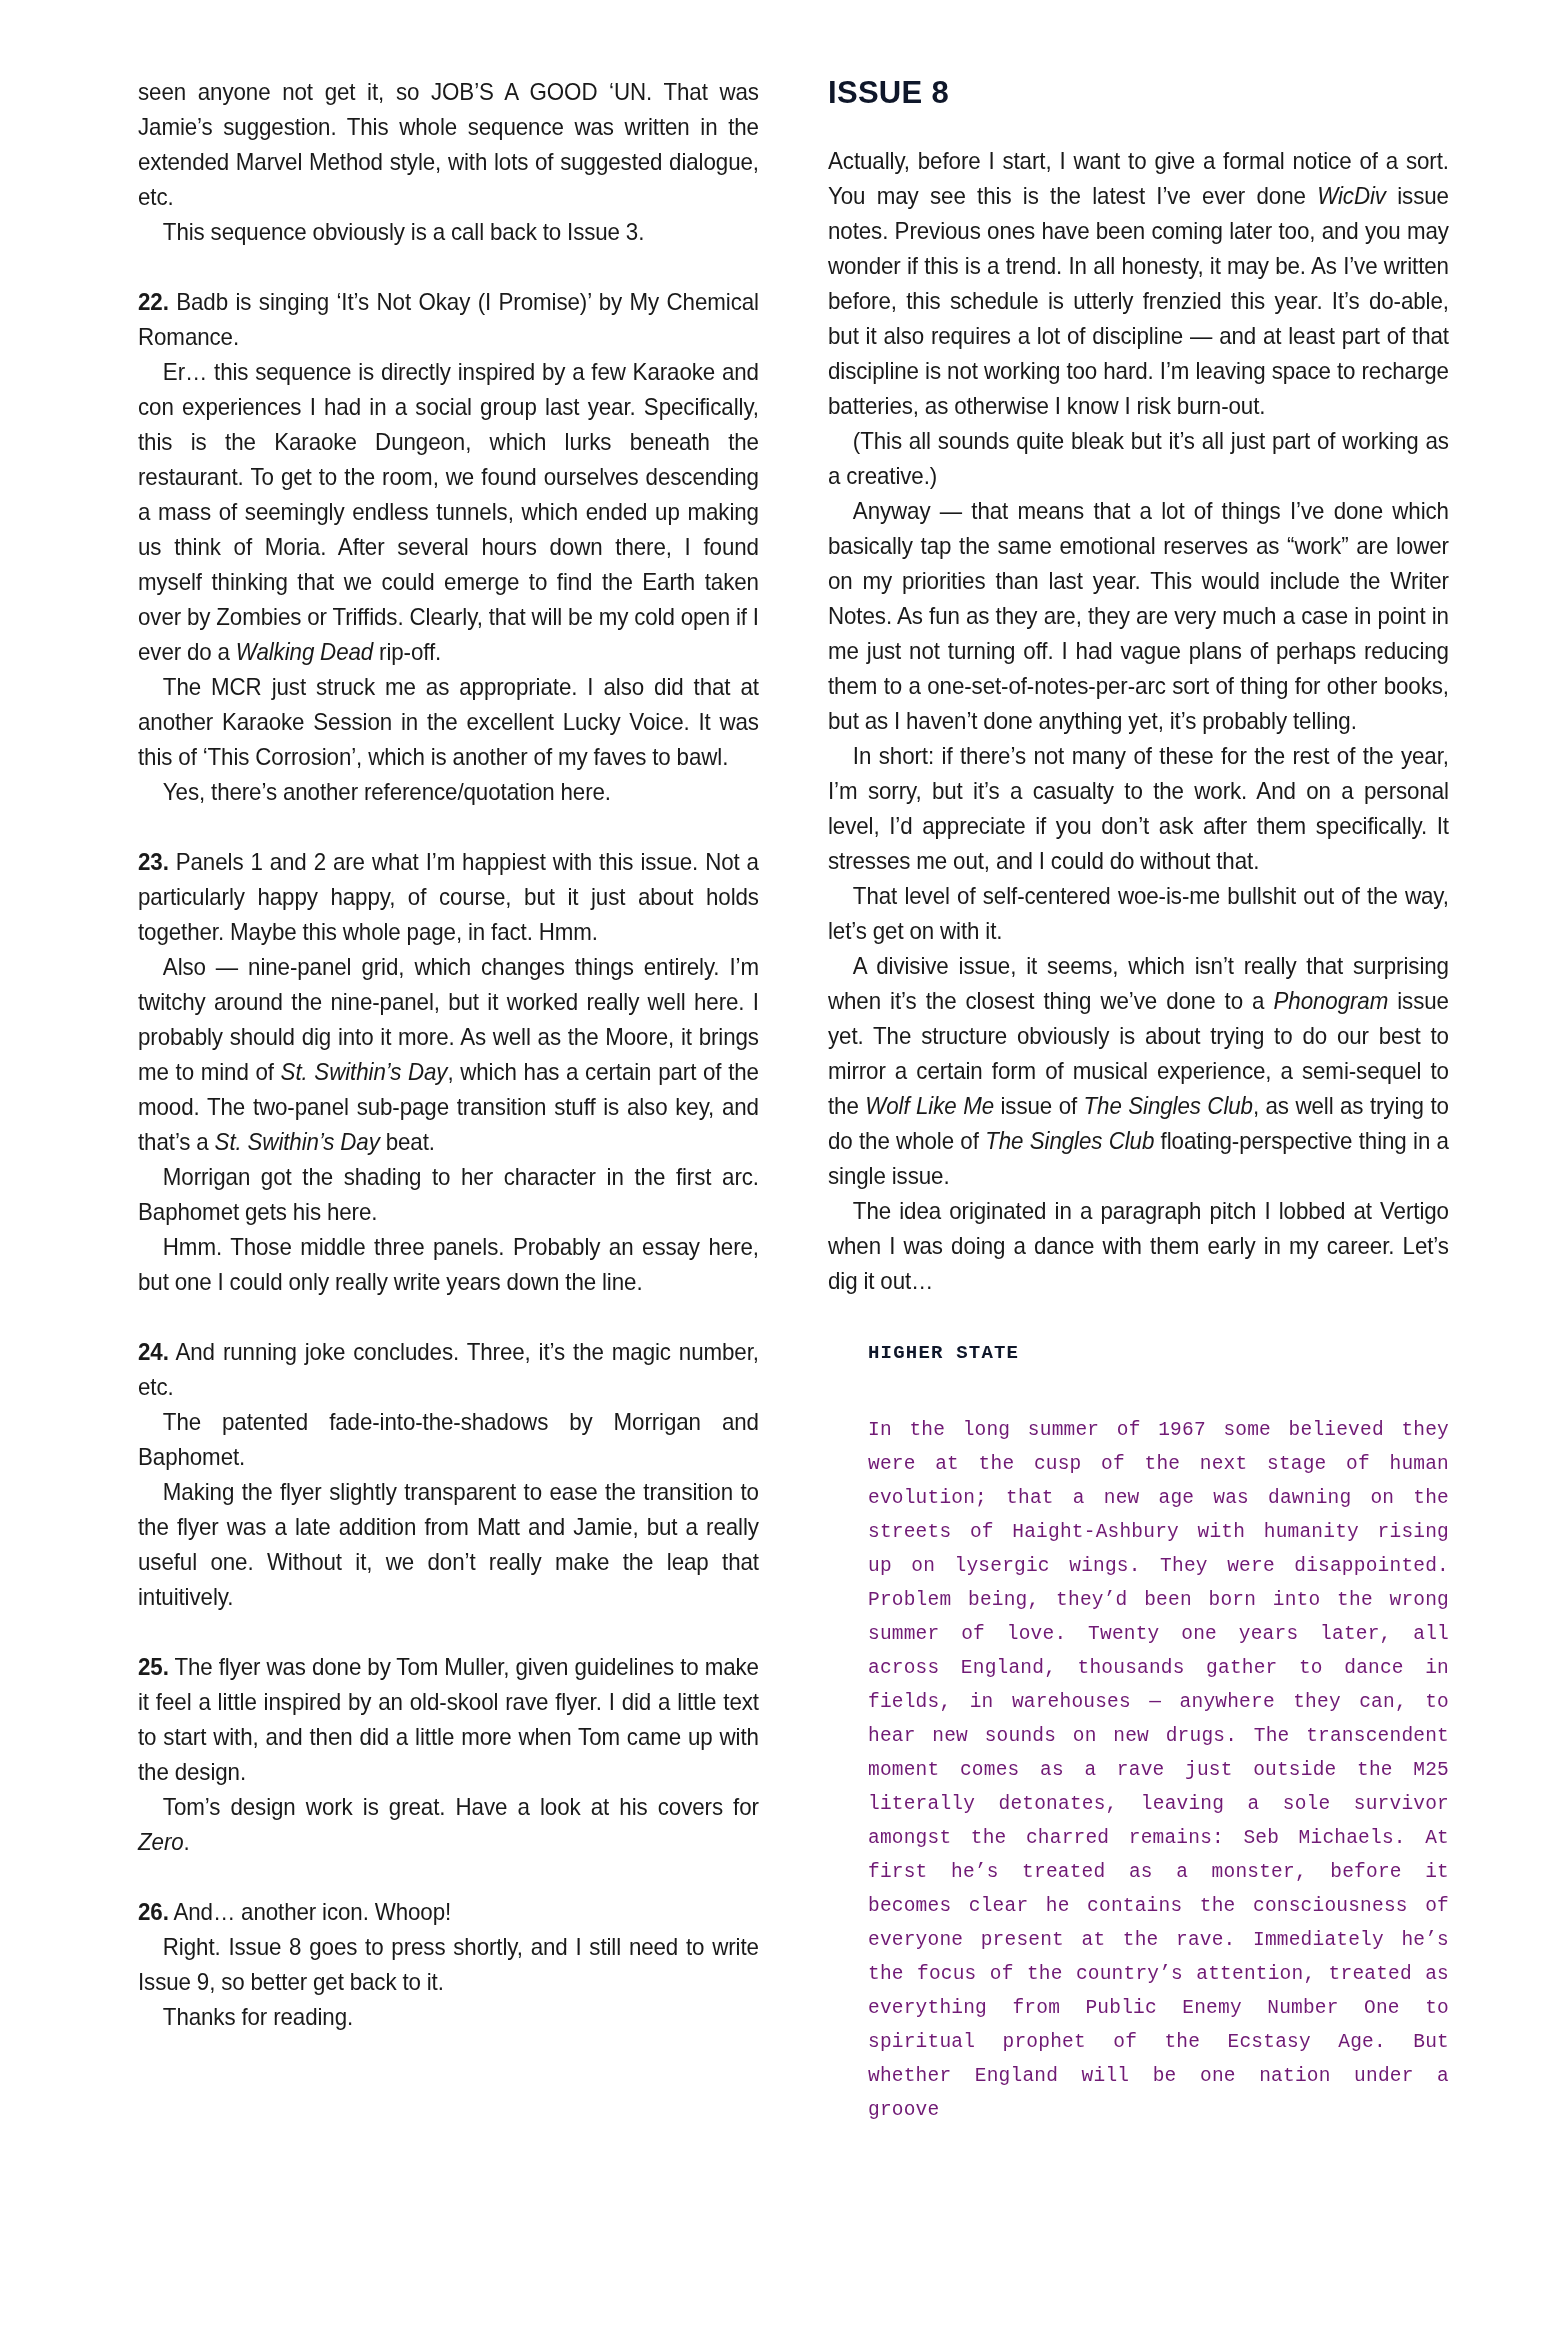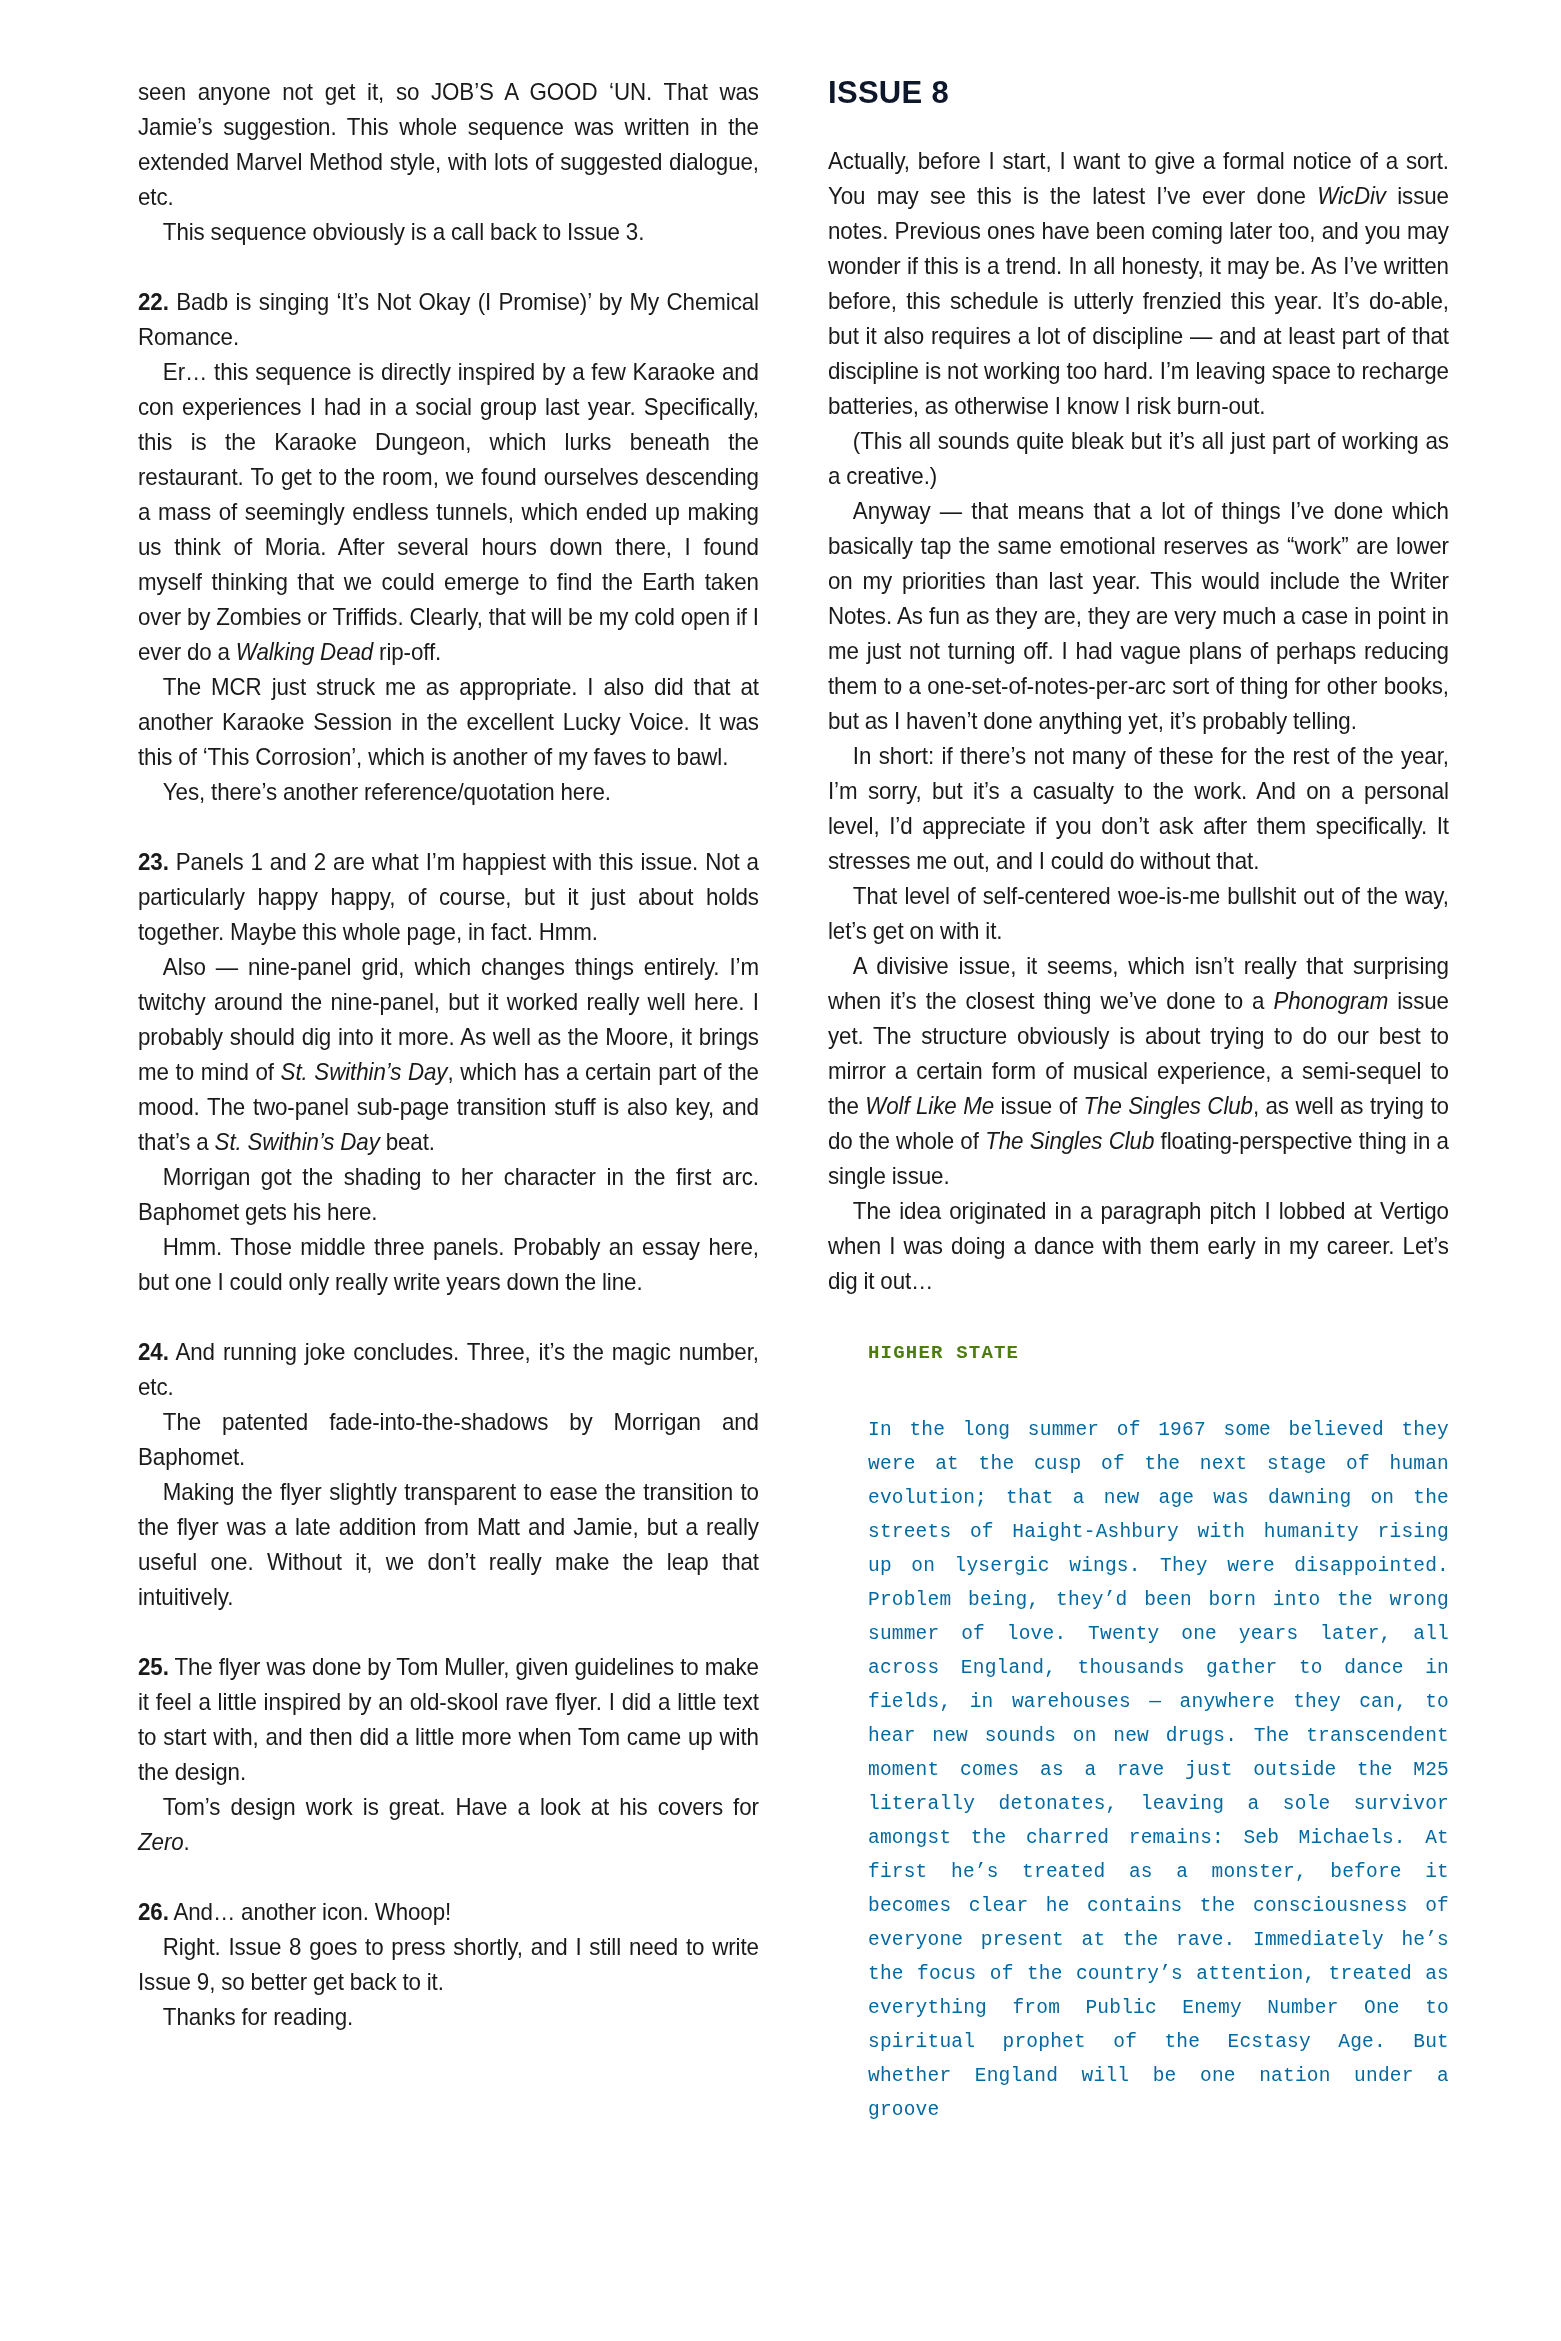--- a/index.html
+++ b/index.html
@@ -67,31 +67,31 @@
     margin-top: 43px;
     padding-left: 40px;
   }
   .excerpt-title {
     margin: 0 0 48px 0;
     font-family: "Liberation Mono", "DejaVu Sans Mono", monospace;
     font-size: 19px;
     line-height: 23px;
     font-weight: bold;
     letter-spacing: 1.2px;
-    color: #4d7c0f;
+    color: #0f172a;
   }
   .excerpt-body {
     margin: 0;
     font-family: "Liberation Mono", "DejaVu Sans Mono", monospace;
     font-size: 19.5px;
     line-height: 34px;
     text-align: justify;
     text-justify: inter-word;
     letter-spacing: 0.2px;
-    color: #0369a1;
+    color: #701a75;
   }
 </style>
 </head>
 <body>
 
 <div class="page">
   <div class="columns">
 
     <div class="col" id="left-col">
         <p class="body"><span>seen anyone not get it, so JOB’S A GOOD ‘UN. That was Jamie’s suggestion. This whole sequence was written in the extended Marvel Method style, with lots of suggested dialogue, etc.</span></p>

